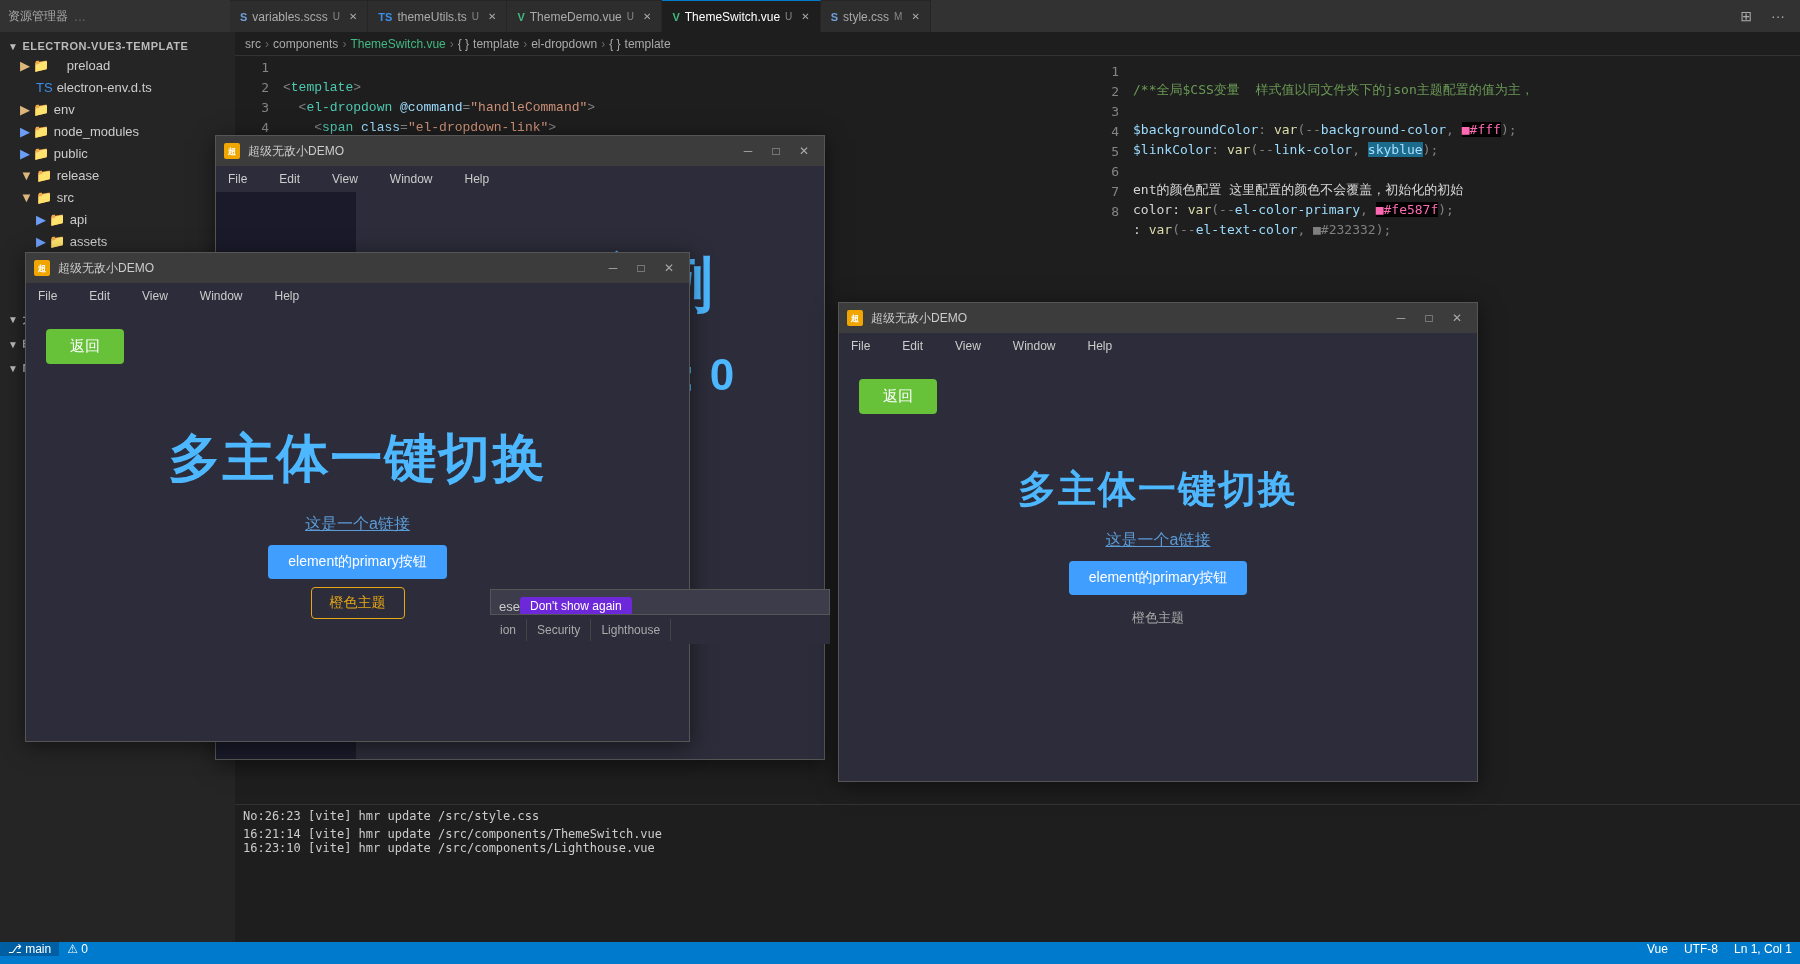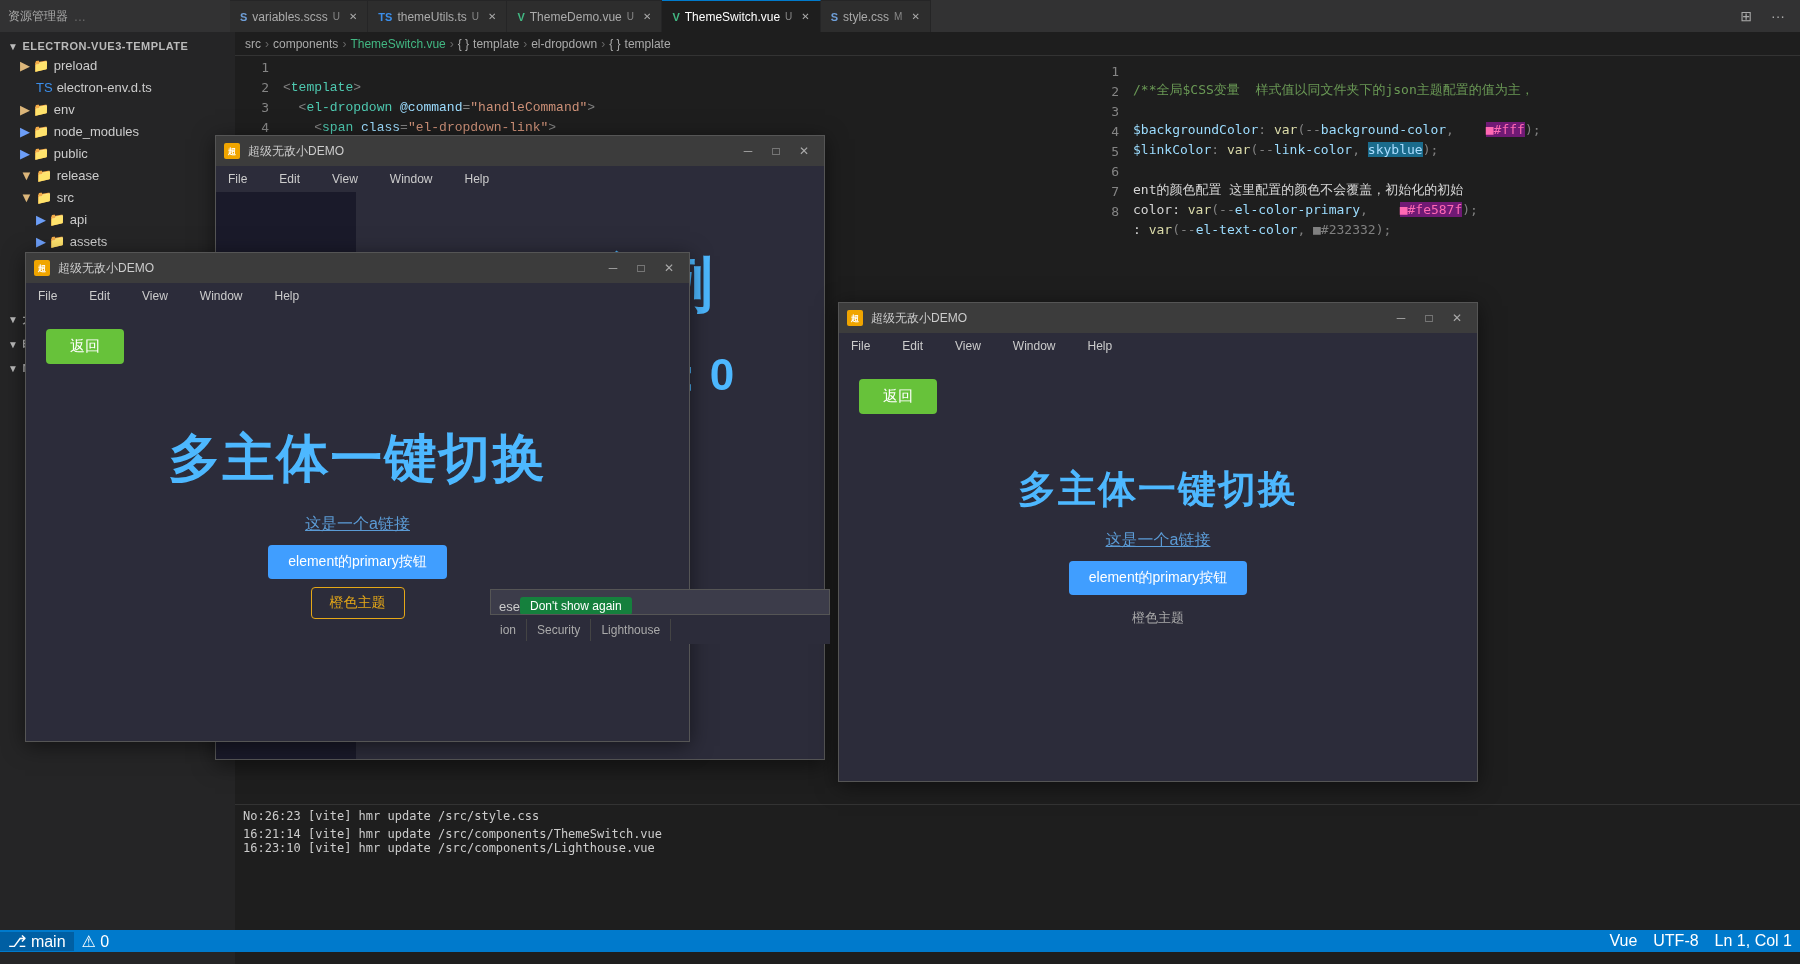--- a/index.html
+++ b/index.html
@@ -196,28 +196,28 @@
       align-items: center;
       padding: 0 8px;
       font-size: 12px;
       color: #aaa;
       border-bottom: 1px solid #333;
     }
 
     
     .statusbar {
       position: absolute;
-      bottom: 12px;
+      bottom: 0;
       left: 0;
       right: 0;
       height: 22px;
       background: #007acc;
       display: flex;
-      align-items: center;
-      font-size: 16px;
+      align-items: flex-start;
+      font-size: 12px;
       color: #fff;
       z-index: 100;
     }
 
     
     .terminal {
       position: absolute;
       bottom: 22px;
       left: 235px;
       right: 0;
@@ -442,21 +442,21 @@
     }
     .tag { color: #4ec9b0; }
     .attr { color: #9cdcfe; }
     .str { color: #ce9178; }
     .punct { color: #808080; }
     .comment { color: #6a9955; }
     .var-name { color: #9cdcfe; }
     .method { color: #dcdcaa; }
     .text-white { color: #d4d4d4; }
     .highlight-skyblue { background: #1a6b8c; color: #aaddff; }
-    .highlight-pink { background: #701a75; color: #ff69b4; margin-left: 24px; }
+    .highlight-pink { background: #000000; color: #ff69b4; }
 
     
     .section-label {
       display: flex;
       align-items: center;
       padding: 8px 8px 2px;
       font-size: 11px;
       font-weight: bold;
       color: #bbb;
       letter-spacing: 0.5px;
@@ -564,21 +564,21 @@
 
 <div class="sidebar">
   <div class="section-label">
     <span class="chevron">▼</span>
     <span>ELECTRON-VUE3-TEMPLATE</span>
   </div>
 
   <div class="tree-row">
     <span class="sp"></span>
     <span class="folder-yellow">▶ 📁</span>
-    <span style="margin-left:4px;">preload</span>
+    <span style="margin-left:17px;">preload</span>
   </div>
 
   <div class="tree-row">
     <span class="sp"></span>
     <span class="sp"></span>
     <span class="file-ts">TS</span>
     <span style="margin-left:4px;">electron-env.d.ts</span>
   </div>
 
   <div class="tree-row">
@@ -813,21 +813,21 @@
     <button class="demo-return-btn" style="align-self:flex-start; background:#67c23a; color:#fff; border:none; padding:8px 24px; border-radius:4px; font-size:15px; cursor:pointer; margin-bottom:20px;">返回</button>
     <div class="demo-main-text-sm">多主体一键切换</div>
     <div class="demo-link">这是一个a链接</div>
     <button class="demo-btn-primary">element的primary按钮</button>
     <div style="font-size:13px; color:#aaa; margin-top:6px;">橙色主题</div>
   </div>
 </div>
 
 <div class="dont-show-bar">
   <span>ese</span>
-  <button style="background:#15803d; color:#fff; border:none; padding:2px 10px; border-radius:3px; font-size:12px; cursor:pointer;">Don't show again</button>
+  <button style="background:#6d28d9; color:#fff; border:none; padding:2px 10px; border-radius:3px; font-size:12px; cursor:pointer;">Don't show again</button>
 </div>
 
 <div class="devtools-tabs">
   <div class="devtools-tab">ion</div>
   <div class="devtools-tab">Security</div>
   <div class="devtools-tab">Lighthouse</div>
 </div>
 
 <div class="terminal">
   <div style="color:#ccc; margin-bottom:4px;">No:26:23  [vite] hmr update /src/style.css</div>

